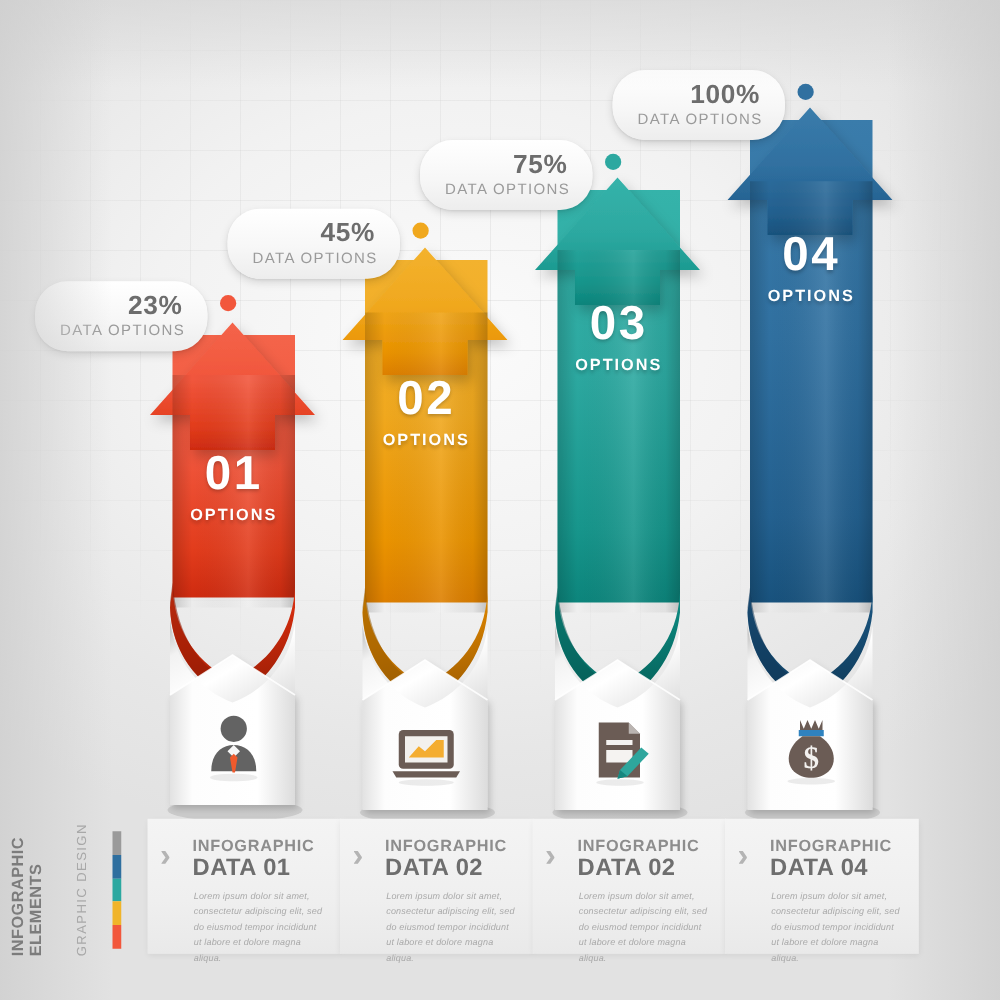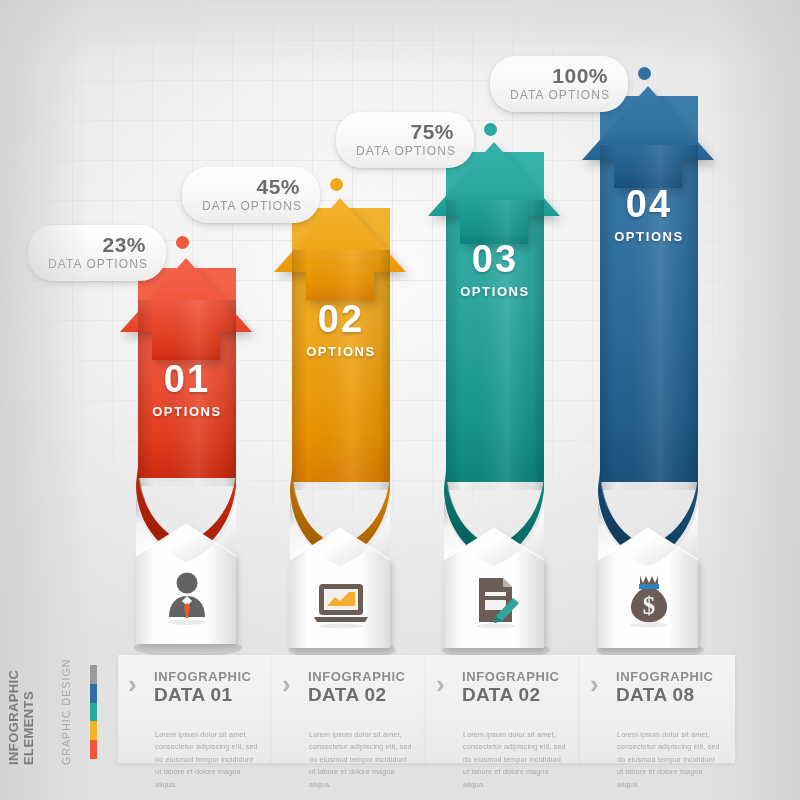--- a/index.html
+++ b/index.html
@@ -122,23 +122,24 @@
     position: absolute; left: 36px; top: 14px;
     font-size: 13px; font-weight: bold; color: #8d8d8d;
     letter-spacing: .6px;
   }
   .fcard .fh2 {
     position: absolute; left: 36px; top: 29px;
     font-size: 19px; font-weight: bold; color: #6e6e6e;
     letter-spacing: .4px;
   }
   .fcard .fbody {
-    position: absolute; left: 37px; top: 74px; width: 104px;
+    position: absolute; left: 37px; top: 56px; width: 104px;
     font-size: 7.2px; line-height: 1.72; color: #a9a9a9;
     letter-spacing: .15px;
+    font-style: italic;
   }
 
   
   #brand { position: absolute; left: 28px; top: 2px; width: 95px; height: 108px; }
   .vtext {
     position: absolute;
     transform: rotate(-90deg);
     transform-origin: left bottom;
     white-space: nowrap;
   }
@@ -413,18 +414,18 @@
     <div class="fcard" style="left:426px;">
       <span class="chev">›</span>
       <span class="fh1">INFOGRAPHIC</span>
       <span class="fh2">DATA 02</span>
       <span class="fbody">Lorem ipsum dolor sit amet, consectetur adipiscing elit, sed do eiusmod tempor incididunt ut labore et dolore magna aliqua.</span>
     </div>
 
     <div class="fcard" style="left:580px;">
       <span class="chev">›</span>
       <span class="fh1">INFOGRAPHIC</span>
-      <span class="fh2">DATA 08</span>
+      <span class="fh2">DATA 04</span>
       <span class="fbody">Lorem ipsum dolor sit amet, consectetur adipiscing elit, sed do eiusmod tempor incididunt ut labore et dolore magna aliqua.</span>
     </div>
 
   </div>
 </div>
 
 </body></html>

